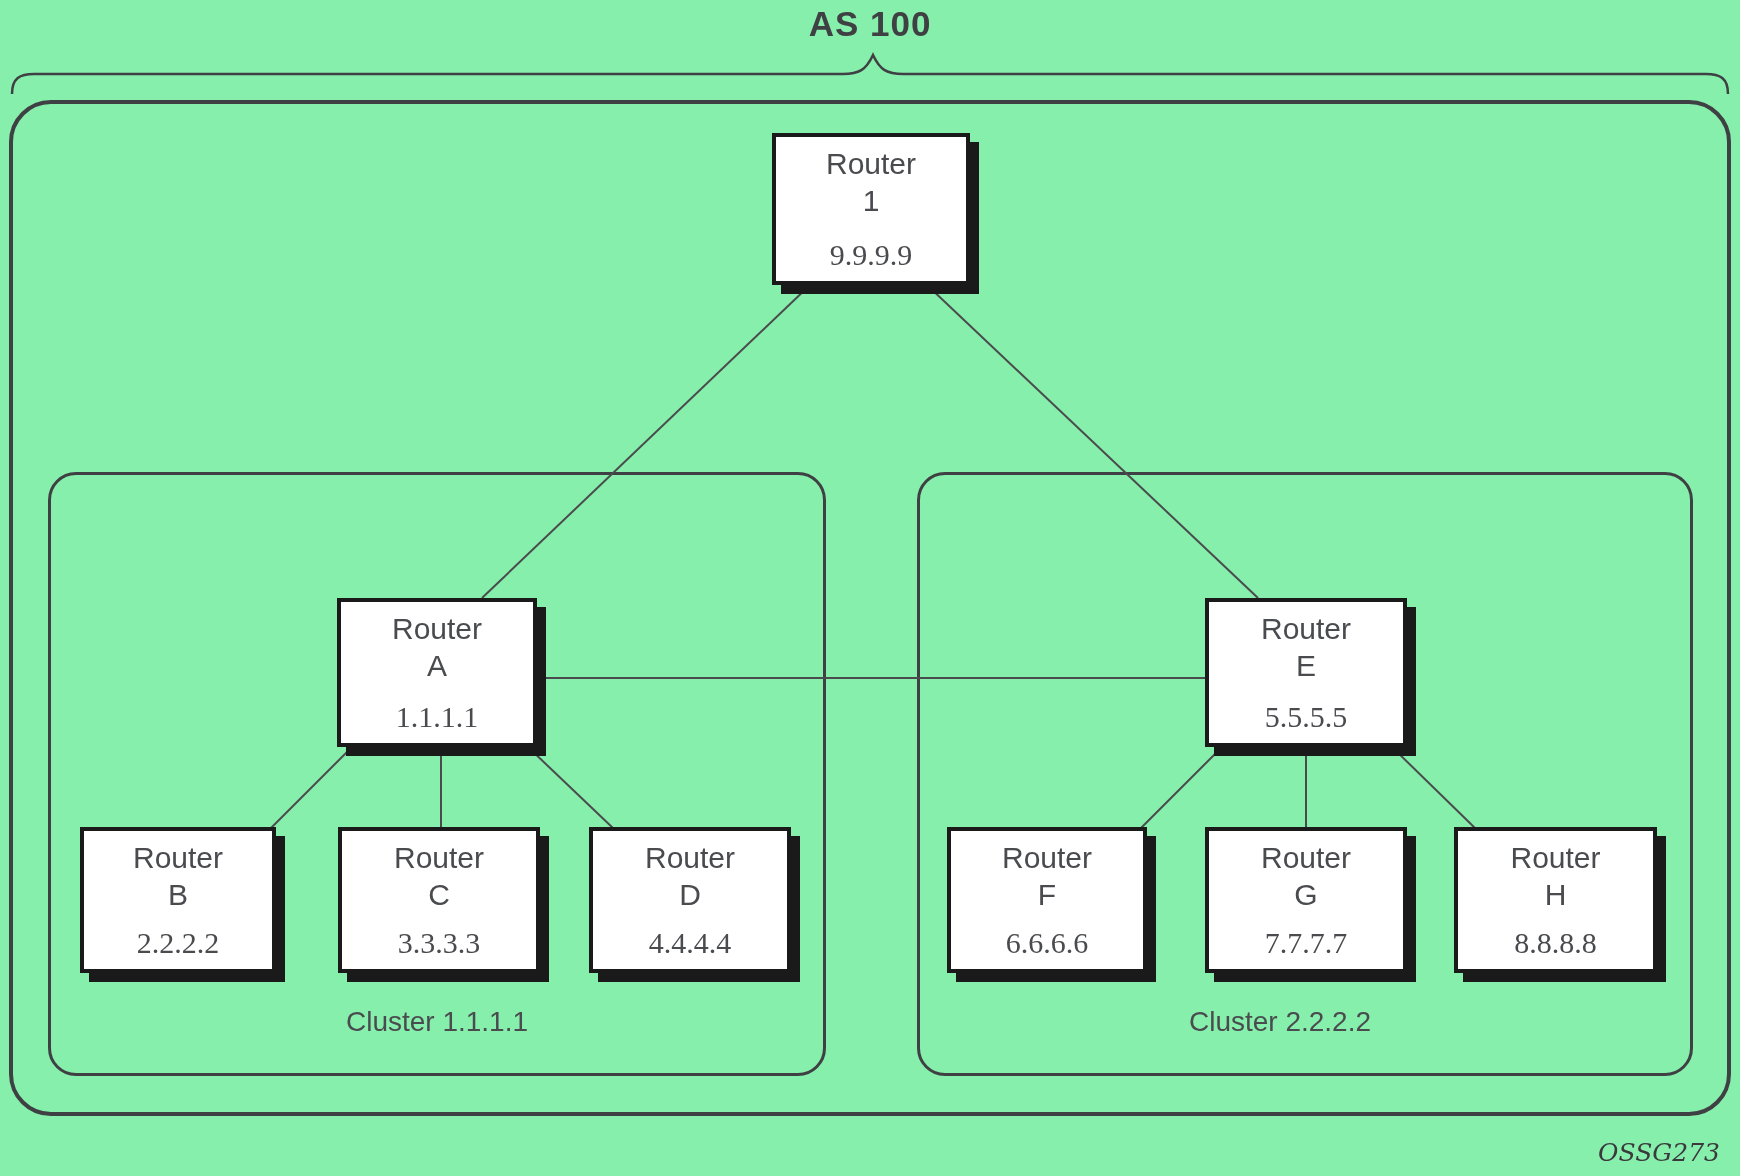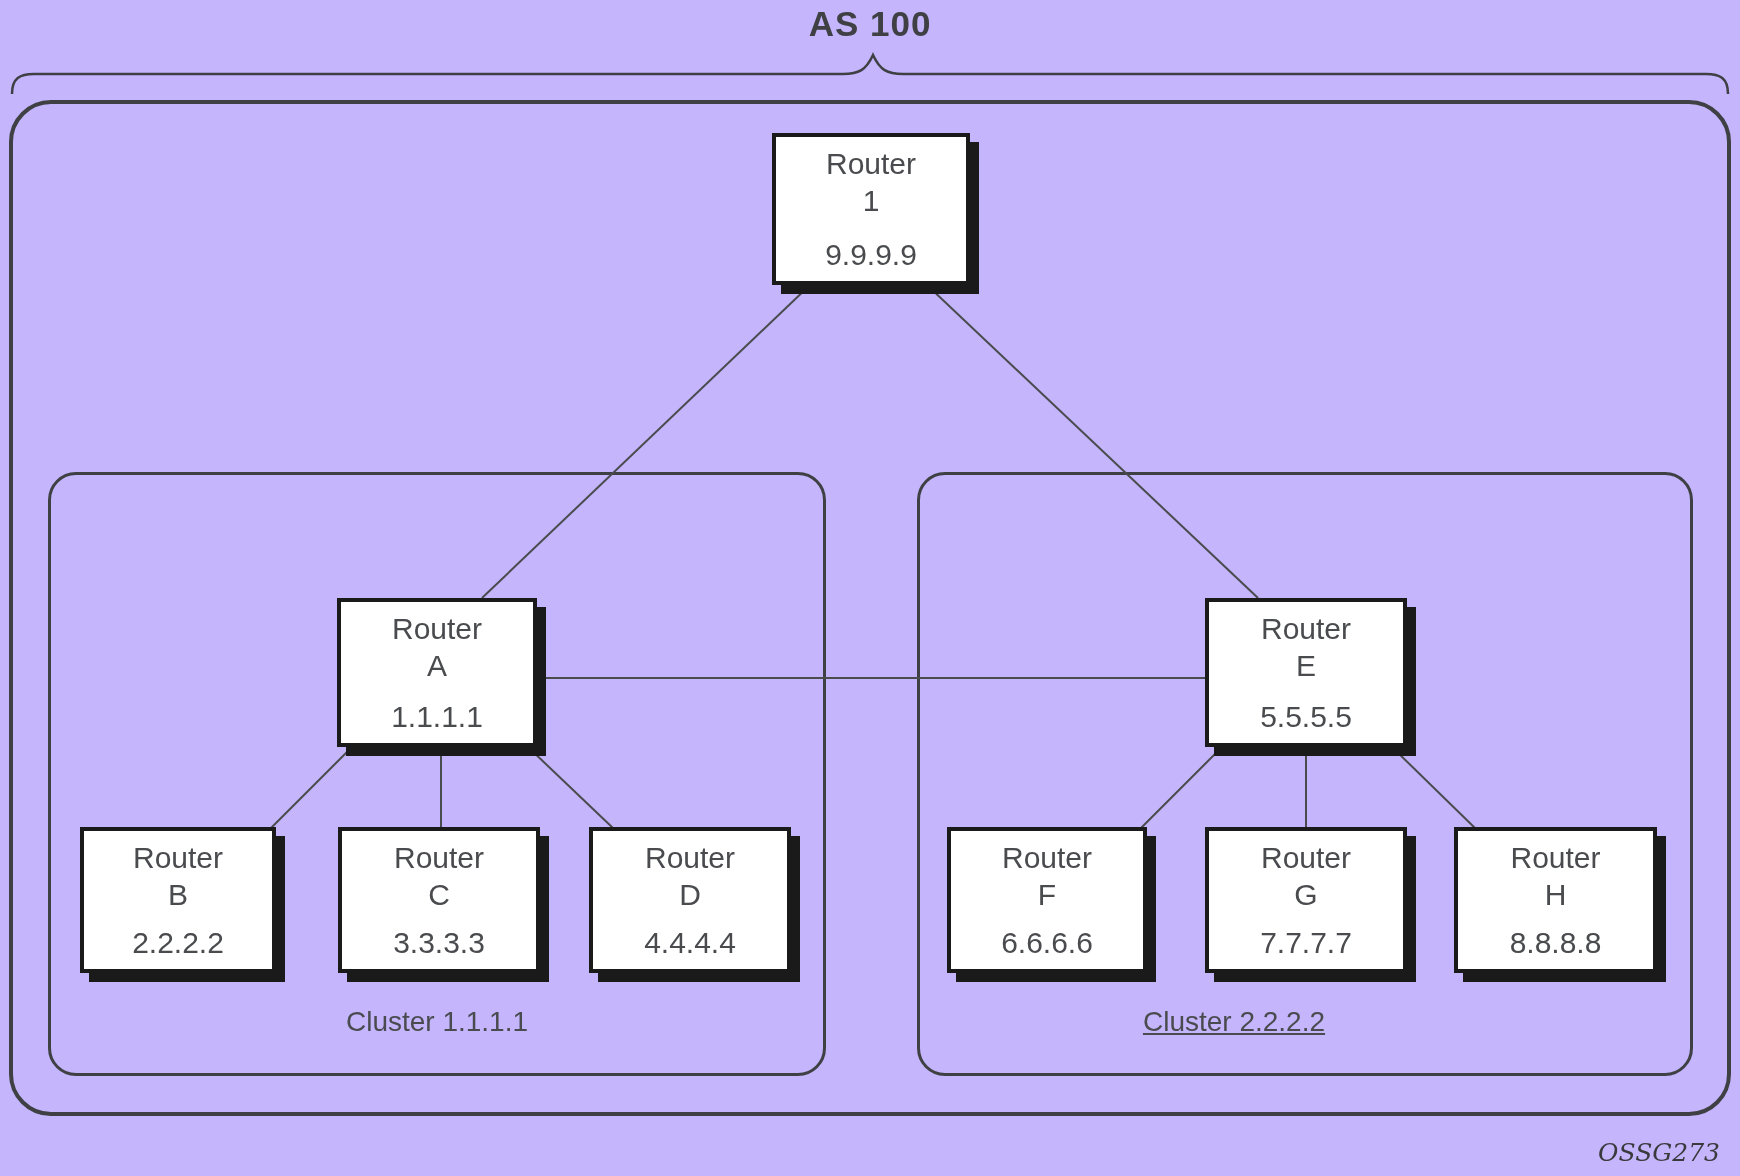--- a/index.html
+++ b/index.html
@@ -5,21 +5,21 @@
   html, body {
     margin: 0;
     padding: 0;
     background: #ffffff;
     font-family: "Liberation Sans", sans-serif;
   }
   .canvas {
     position: relative;
     width: 1740px;
     height: 1176px;
-    background: #c4b5fd;
+    background: #86efac;
     overflow: hidden;
   }
   .diagram-title {
     position: absolute;
     left: 0;
     top: 4px;
     width: 1740px;
     text-align: center;
     font-size: 35px;
     font-weight: bold;
@@ -56,39 +56,39 @@
   .cluster-right { left: 917px; width: 770px; }
   .cluster-label {
     position: absolute;
     top: 1006px;
     font-size: 28px;
     color: var(--text-color, #4a4b4e);
     text-align: center;
     z-index: 3;
   }
   .cluster-label.left  { left: 48px;  width: 778px; }
-  .cluster-label.right { left: 897px; width: 674px; text-decoration: underline; }
+  .cluster-label.right { left: 943px; width: 674px; }
   .router {
     position: absolute;
     background: #ffffff;
     border: 4px solid var(--box-border-color, #1a1a1a);
     box-shadow: 9px 9px 0 0 var(--box-border-color, #1a1a1a);
     box-sizing: border-box;
     display: flex;
     flex-direction: column;
     align-items: center;
     padding-top: 8px;
     padding-bottom: 8px;
     z-index: 4;
     color: var(--text-color, #4a4b4e);
     font-size: 30px;
     line-height: 37px;
     text-align: center;
   }
-  .router .r-ip { margin-top: auto; }
+  .router .r-ip { margin-top: auto; font-family: Liberation Serif, serif; }
   .watermark {
     position: absolute;
     right: 20px;
     top: 1138px;
     font-family: "DejaVu Serif", "Liberation Serif", serif;
     font-style: italic;
     font-size: 25px;
     color: #3a3a3c;
     z-index: 3;
   }

